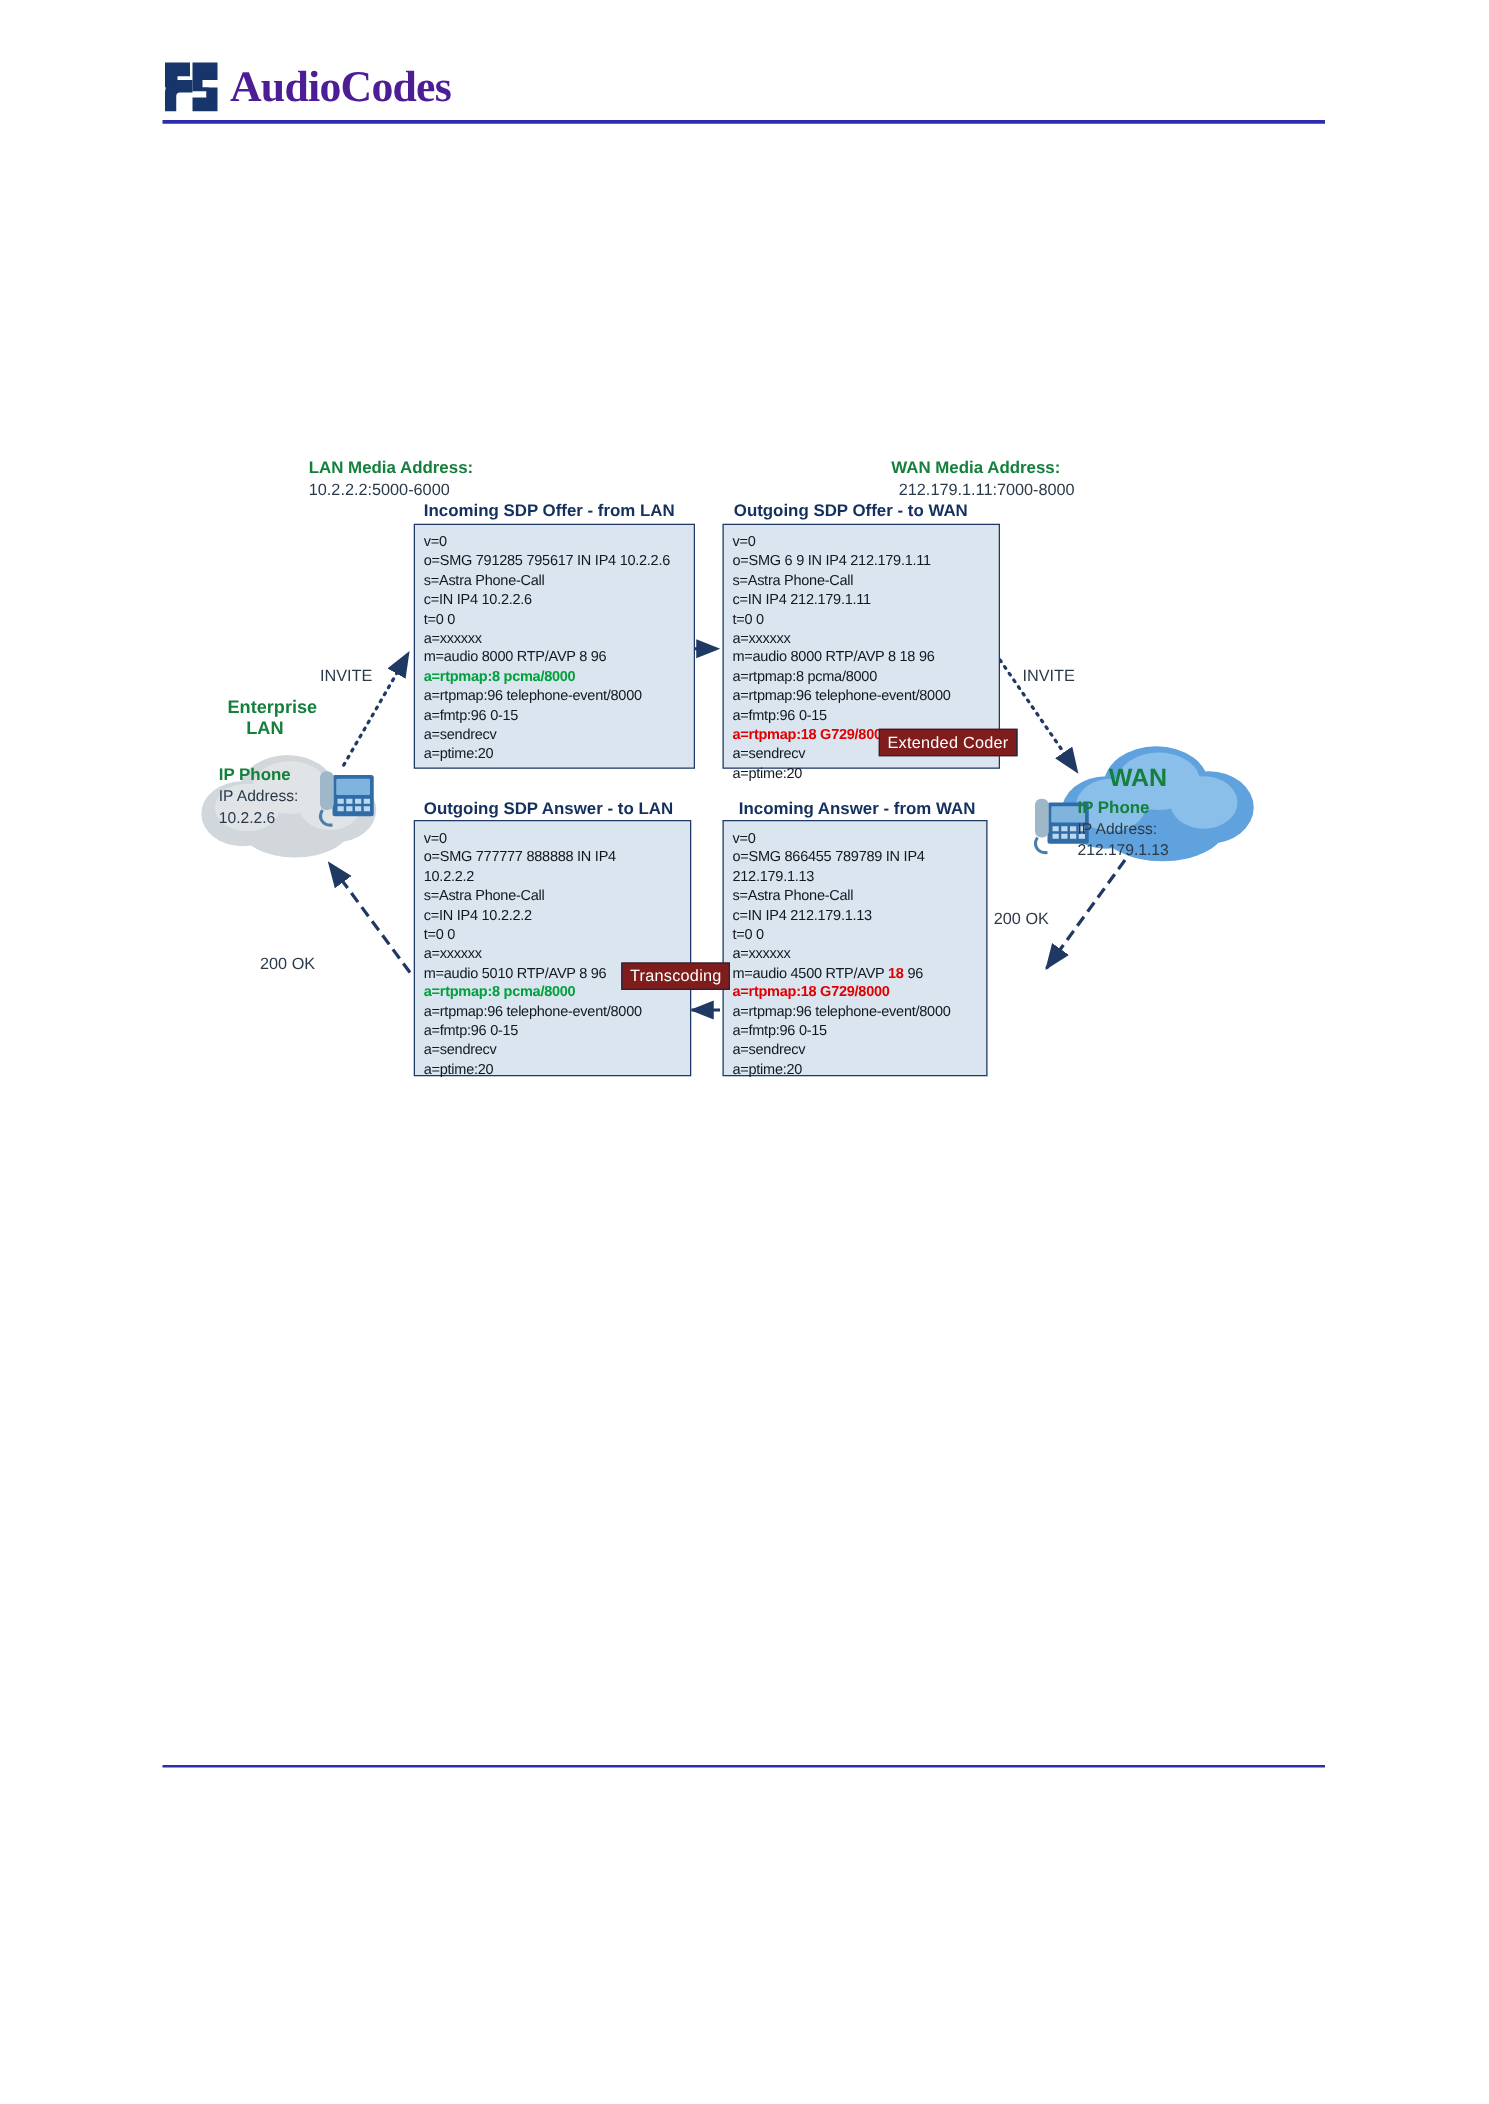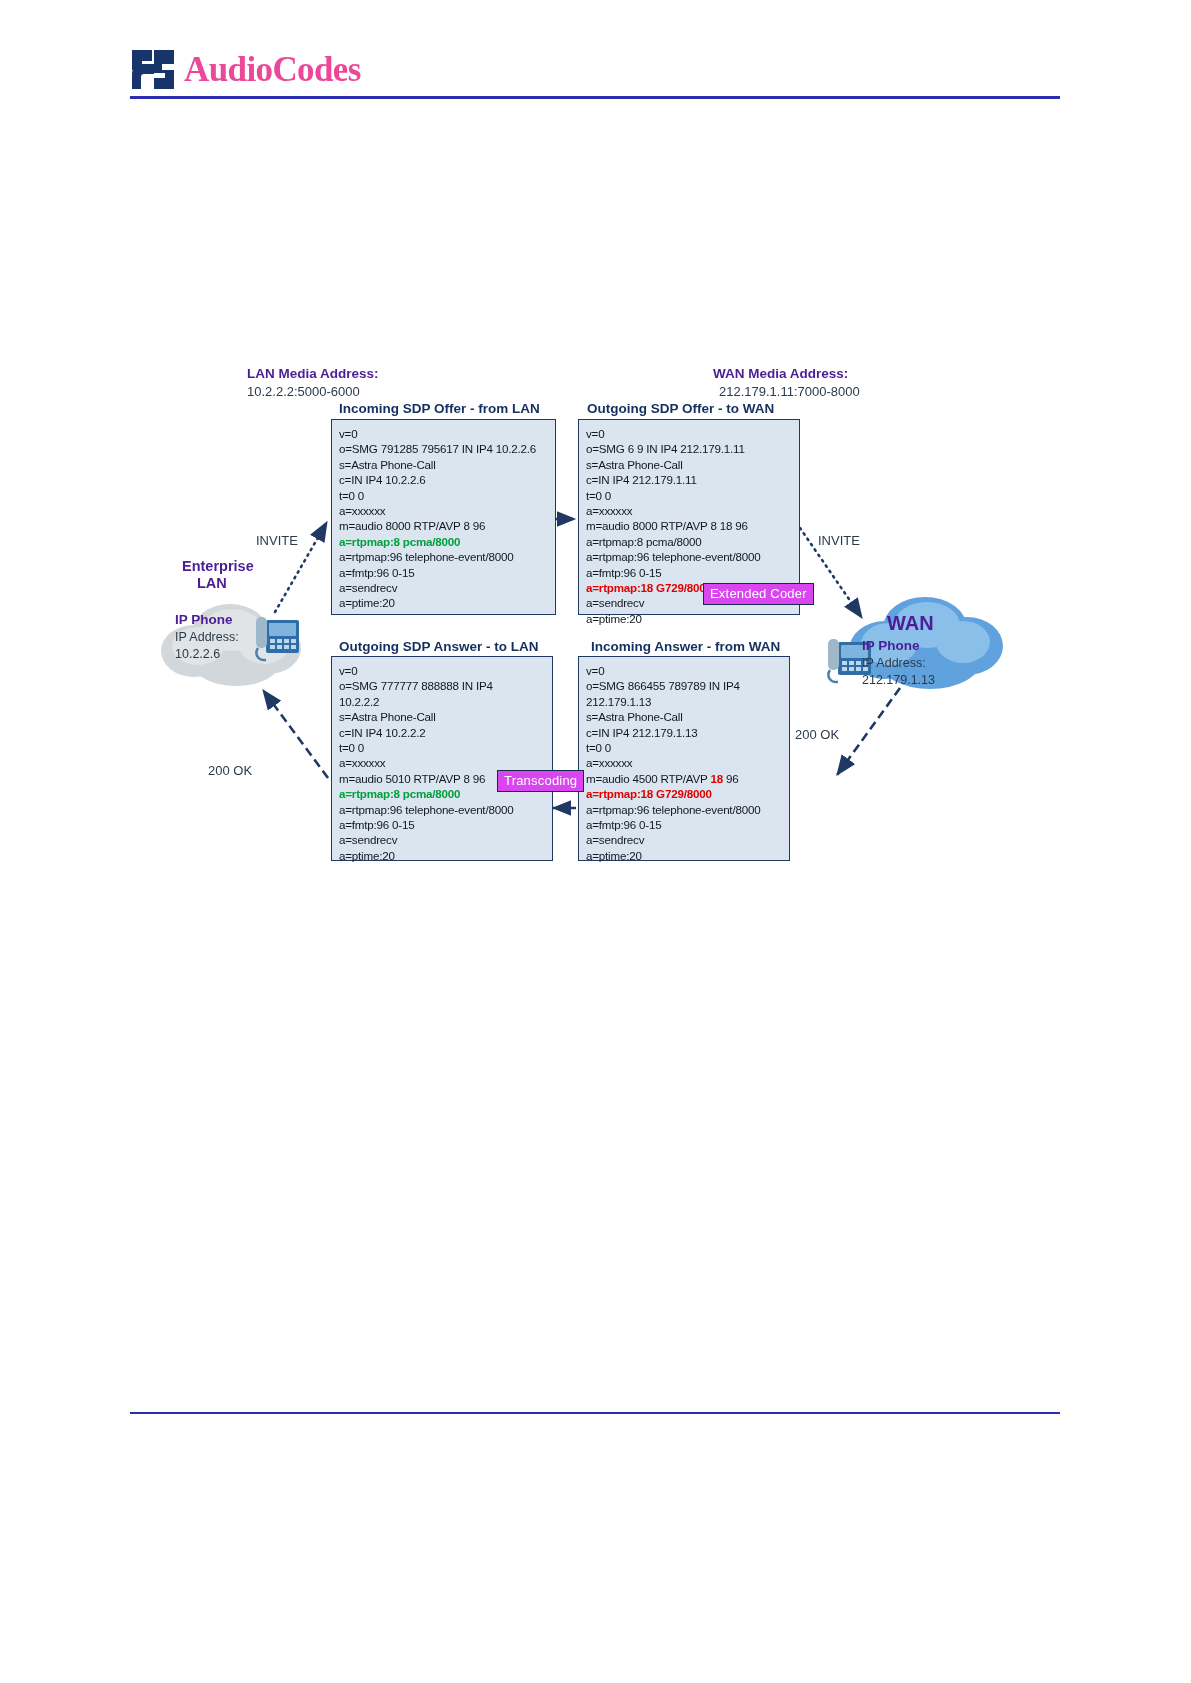--- a/index.html
+++ b/index.html
@@ -6,28 +6,28 @@
   body{
     width:1191px;height:1683px;background:#ffffff;
     font-family:"Liberation Sans", sans-serif;
     position:relative;overflow:hidden;
   }
   .page{position:absolute;inset:0;}
 
   
   .logo-wrap{position:absolute;left:130px;top:48px;display:flex;align-items:center;gap:7px;}
   .logo-mark{width:47px;height:43px;position:relative;}
-  .logo-text{font-family:"Liberation Serif", serif;font-weight:bold;font-size:35px;color:#ec4899;letter-spacing:-0.6px;line-height:1;}
+  .logo-text{font-family:"Liberation Serif", serif;font-weight:bold;font-size:35px;color:#4c1d95;letter-spacing:-0.6px;line-height:1;}
   .hdr-rule{position:absolute;left:130px;top:96px;width:930px;height:3px;background:#2c2cb0;}
   .ftr-rule{position:absolute;left:130px;top:1412px;width:930px;height:2px;background:#2c2cb0;}
 
   
   .diagram{position:absolute;left:0;top:0;width:1191px;height:1683px;}
 
-  .lbl{position:absolute;color:#4c1d95;font-size:13.5px;line-height:1.25;white-space:nowrap;}
+  .lbl{position:absolute;color:#15803d;font-size:13.5px;line-height:1.25;white-space:nowrap;}
   .lbl.bold{font-weight:bold;}
   .lbl.gray{color:#2b3a4a;}
 
   .sdp-title{position:absolute;font-weight:bold;font-size:13.5px;color:#14305e;white-space:nowrap;}
 
   .sdp-box{
     position:absolute;
     background:#dbe5ef;
     border:1.5px solid #1f3864;
     box-sizing:border-box;
@@ -39,21 +39,21 @@
     color:#111820;
     white-space:nowrap;
     letter-spacing:-0.2px;
   }
   .sdp-box .line.green{color:#00a03c;font-weight:bold;}
   .sdp-box .line.red{color:#e00000;font-weight:bold;}
   .sdp-box .line .rednum{color:#e00000;font-weight:bold;}
 
   
   .chip{
-    position:absolute;background:#d946ef;color:#ffffff;
+    position:absolute;background:#7f1d1d;color:#ffffff;
     font-size:13px;padding:2px 6px 3px 6px;white-space:nowrap;
     border:1px solid #16294a;letter-spacing:0.2px;
   }
 
   
   .cloud{position:absolute;}
   .cloud svg{display:block;}
 
   
   .phone{position:absolute;}

